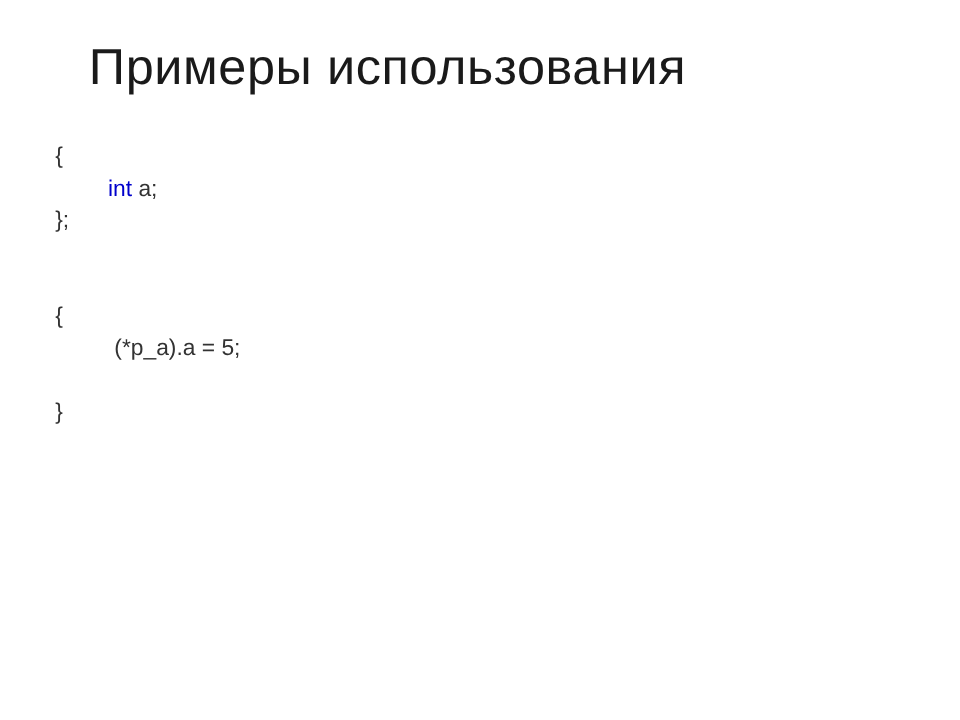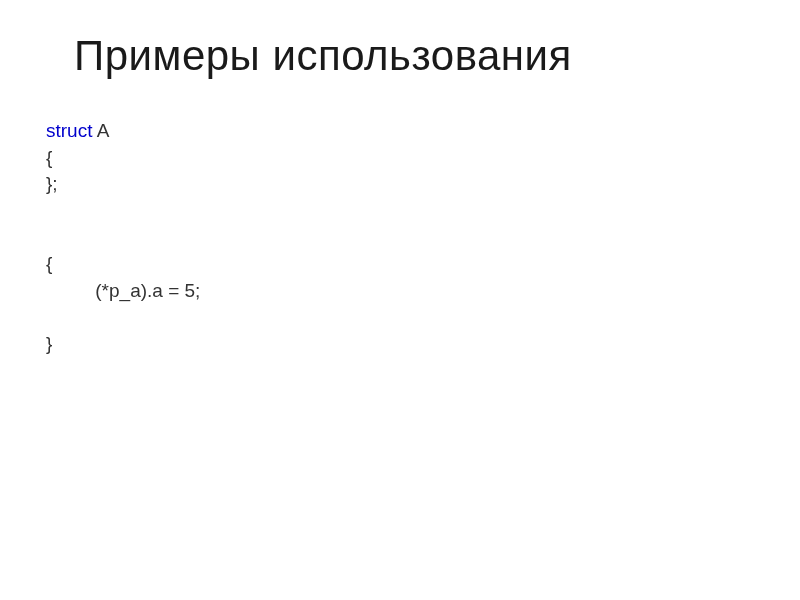--- a/index.html
+++ b/index.html
@@ -41,22 +41,22 @@
       display: inline-block;
       width: 44px;
     }
   </style>
 </head>
 <body>
 
 <div class="slide-title">Примеры использования</div>
 
 <div class="code-block">
-  <div class="code-line"><span class="kw">struct</span><span> A</span></div>
   <div class="code-line">{</div>
+  <div class="code-line"><span class="indent"></span><span class="kw">int</span><span> a;</span></div>
   <div class="code-line">};</div>
   <div class="code-line">&nbsp;</div>
   <div class="code-line">&nbsp;</div>
   <div class="code-line">{</div>
   <div class="code-line"><span class="indent"></span><span> (*p_a).a = 5;</span></div>
   <div class="code-line">&nbsp;</div>
   <div class="code-line">}</div>
 </div>
 
 </body></html>

